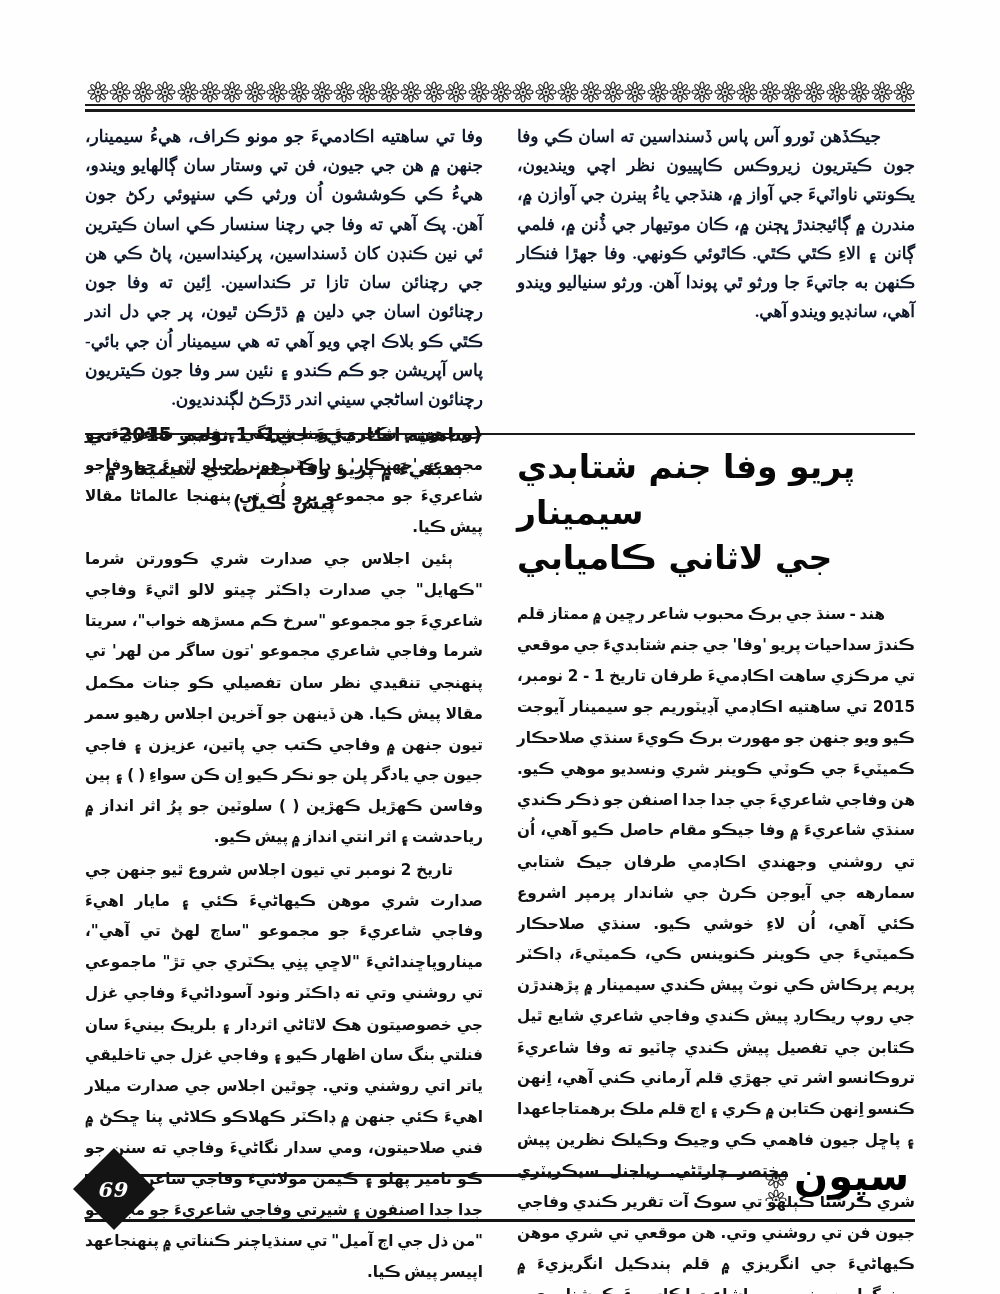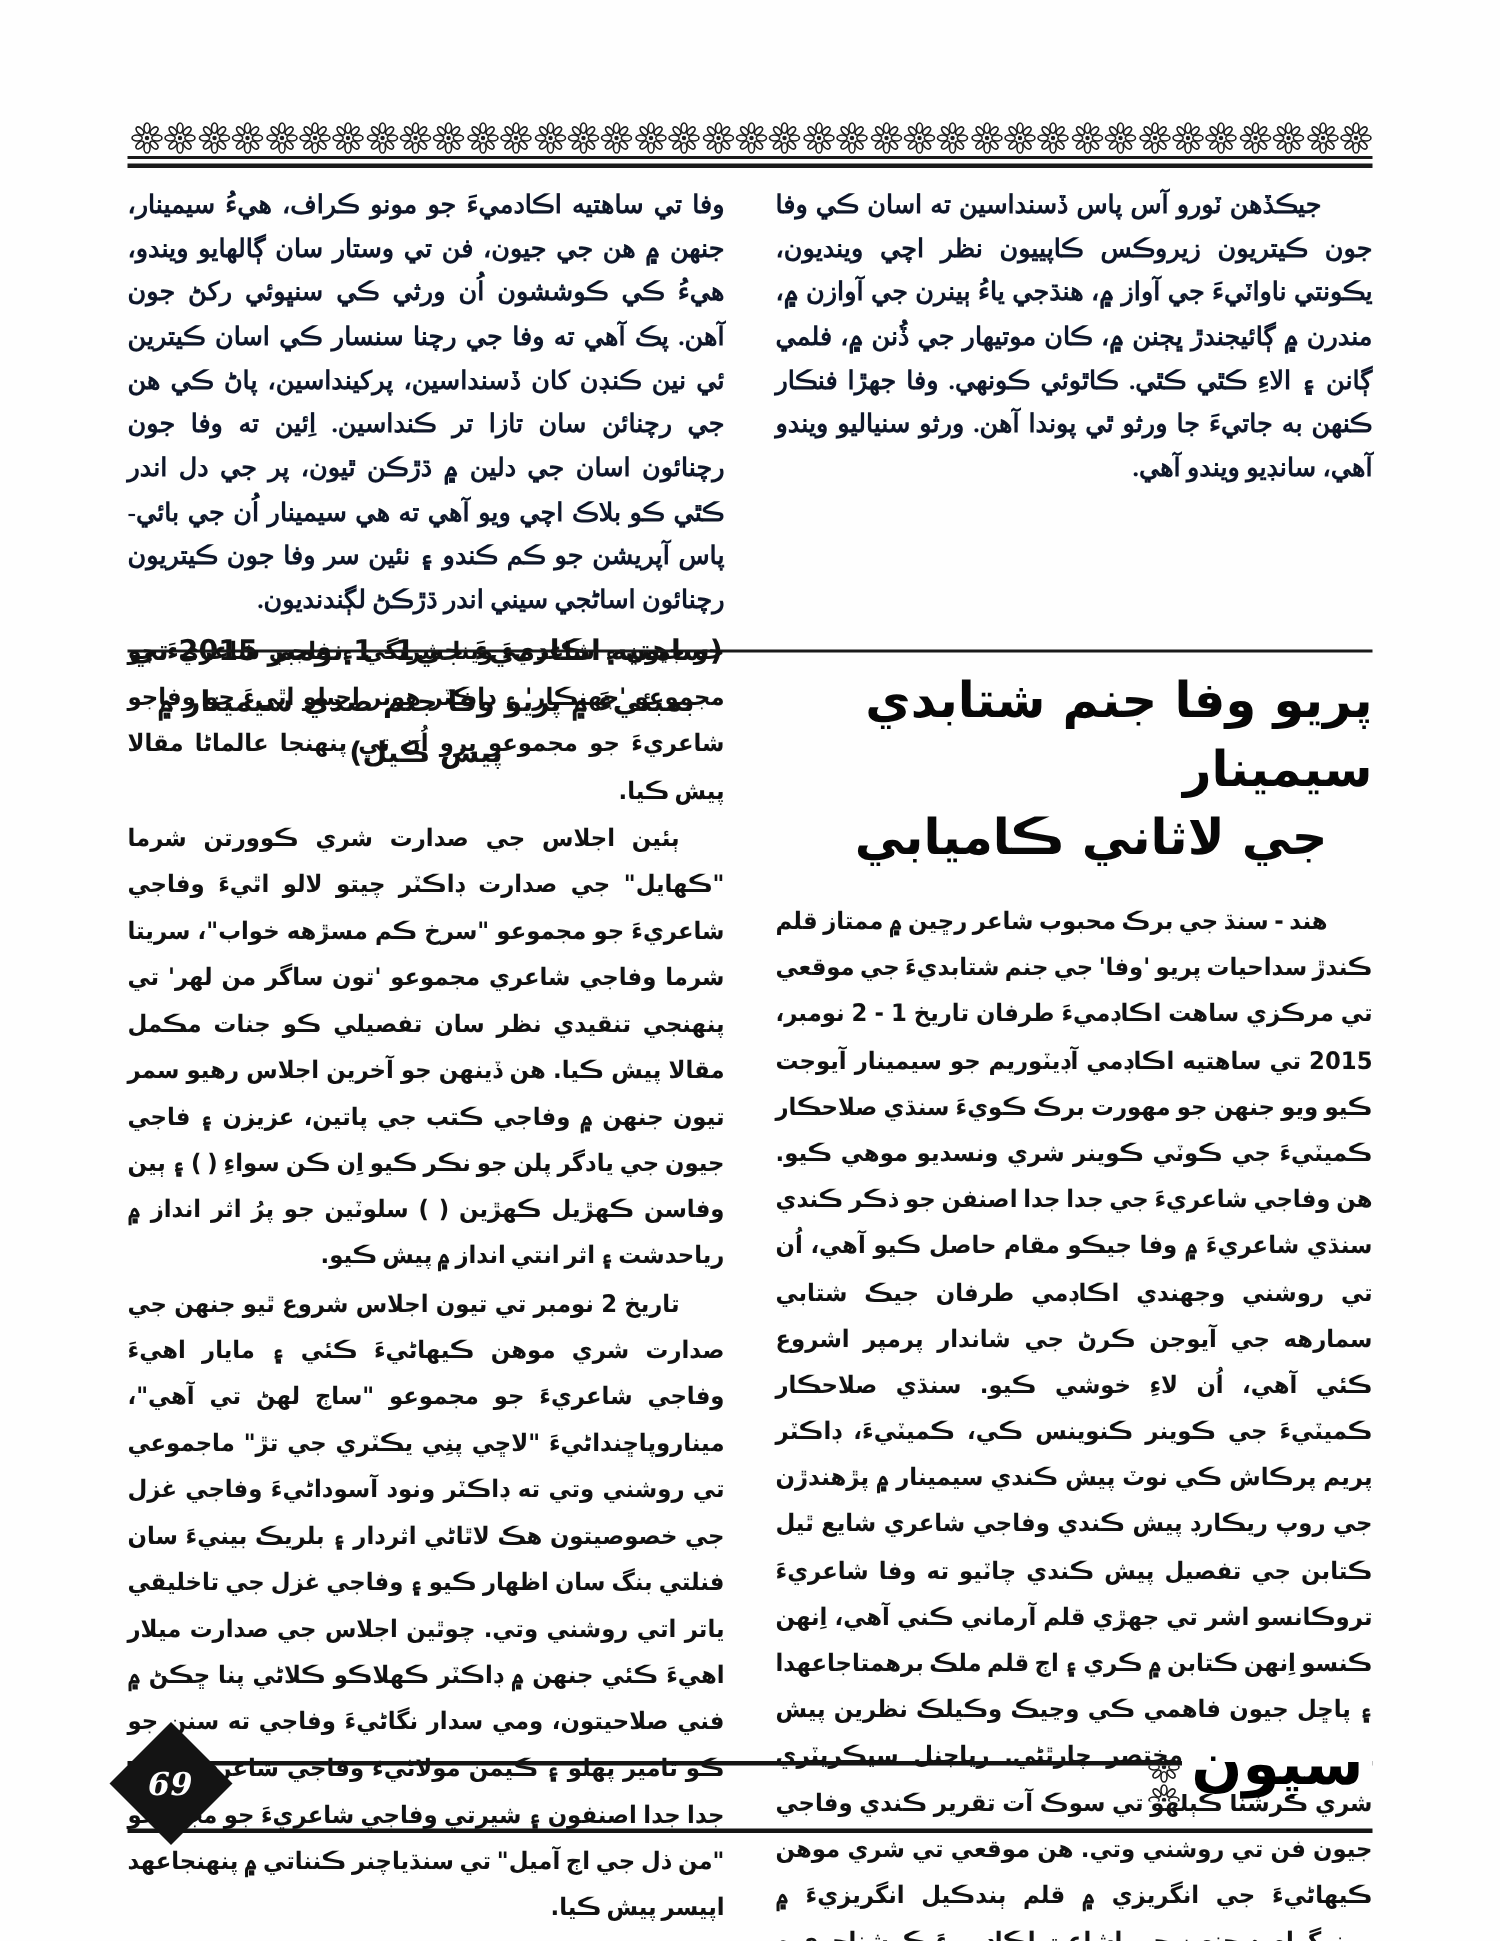--- a/index.html
+++ b/index.html
@@ -100,21 +100,21 @@
     text-align: justify;
     transform: scaleY(1.06);
     transform-origin: top right;
   }
   .nastaliq p { margin: 0 0 1px 0; }
   .nastaliq p.indent { text-indent: 30px; }
 
   
   .headline {
     direction: rtl;
-    text-align: right;
+    text-align: left;
     font-family: "DejaVu Sans", "Liberation Sans", sans-serif;
     font-weight: 900;
     font-size: 33px;
     line-height: 1.38;
     color: #080808;
     letter-spacing: -0.6px;
   }
   .headline .hl-line { display: block; }
   .headline .hl-line.second { padding-inline-start: 30px; }
 

